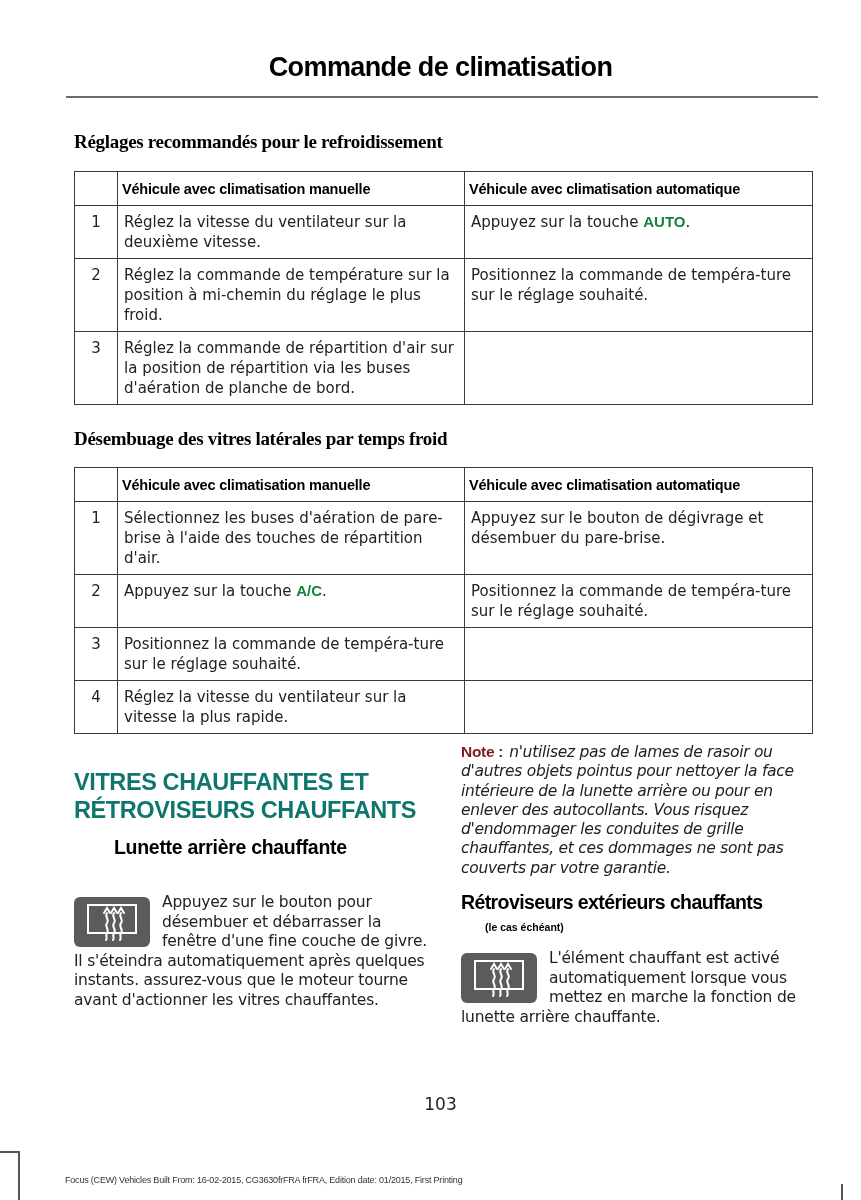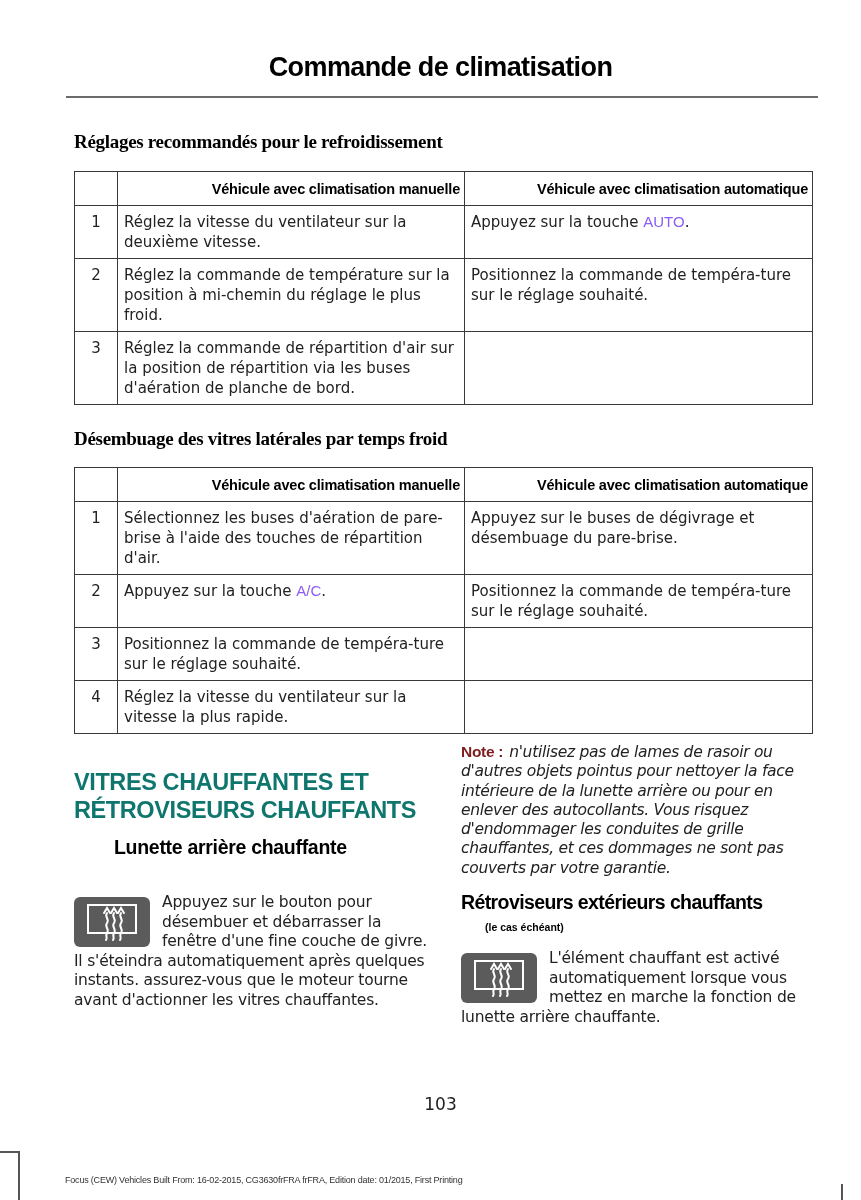--- a/index.html
+++ b/index.html
@@ -24,31 +24,31 @@
   table.steps {
     position: absolute; left: 74px; width: 738px;
     border-collapse: collapse; table-layout: fixed;
   }
   table.steps th, table.steps td {
     border: 1.5px solid #3a3a3a; vertical-align: top;
   }
   table.steps th {
     height: 34px; vertical-align: middle;
     font-family: "Liberation Sans", sans-serif; font-weight: bold; font-size: 14.5px;
-    color: #000; text-align: right; letter-spacing: -0.2px; padding: 0 4px;
+    color: #000; text-align: left; letter-spacing: -0.2px; padding: 0 4px;
   }
   table.steps td {
     font-family: "DejaVu Sans", sans-serif; font-size: 15px; line-height: 20px;
     color: #222; padding: 6px 6px 6px 6px;
   }
   table.steps td.num { text-align: center; padding-top: 6px; }
   table.steps col.c-num { width: 43px; }
   table.steps col.c-man { width: 347px; }
   table.steps col.c-auto { width: 348px; }
-  td b { font-family: "Liberation Sans", sans-serif; font-weight: normal; color: #8b5cf6; }
+  td b { font-family: "Liberation Sans", sans-serif; font-weight: bold; color: #15803d; }
 
   .big-heading {
     position: absolute; left: 74px; top: 768px; width: 360px;
     font-family: "Liberation Sans", sans-serif; font-weight: bold; font-size: 23.5px;
     line-height: 28px; letter-spacing: -0.4px; color: #0f766e;
   }
   .sub-heading {
     position: absolute; font-family: "Liberation Sans", sans-serif; font-weight: bold;
     font-size: 19.5px; letter-spacing: -0.3px; color: #000;
   }
@@ -138,21 +138,21 @@
     <tr>
       <th></th>
       <th>Véhicule avec climatisation manuelle</th>
       <th>Véhicule avec climatisation automatique</th>
     </tr>
   </thead>
   <tbody>
     <tr style="height:71px;">
       <td class="num">1</td>
       <td><span>Sélectionnez les buses d'aération de pare-brise à l'aide des touches de répartition d'air.</span></td>
-      <td>Appuyez sur le buses de dégivrage et désembuage du pare-brise.</td>
+      <td>Appuyez sur le bouton de dégivrage et désembuer du pare-brise.</td>
     </tr>
     <tr style="height:51px;">
       <td class="num">2</td>
       <td><span>Appuyez sur la touche </span><b>A/C</b><span>.</span></td>
       <td>Positionnez la commande de tempéra-ture sur le réglage souhaité.</td>
     </tr>
     <tr style="height:52px;">
       <td class="num">3</td>
       <td><span>Positionnez la commande de tempéra-ture sur le réglage souhaité.</span></td>
       <td></td>

